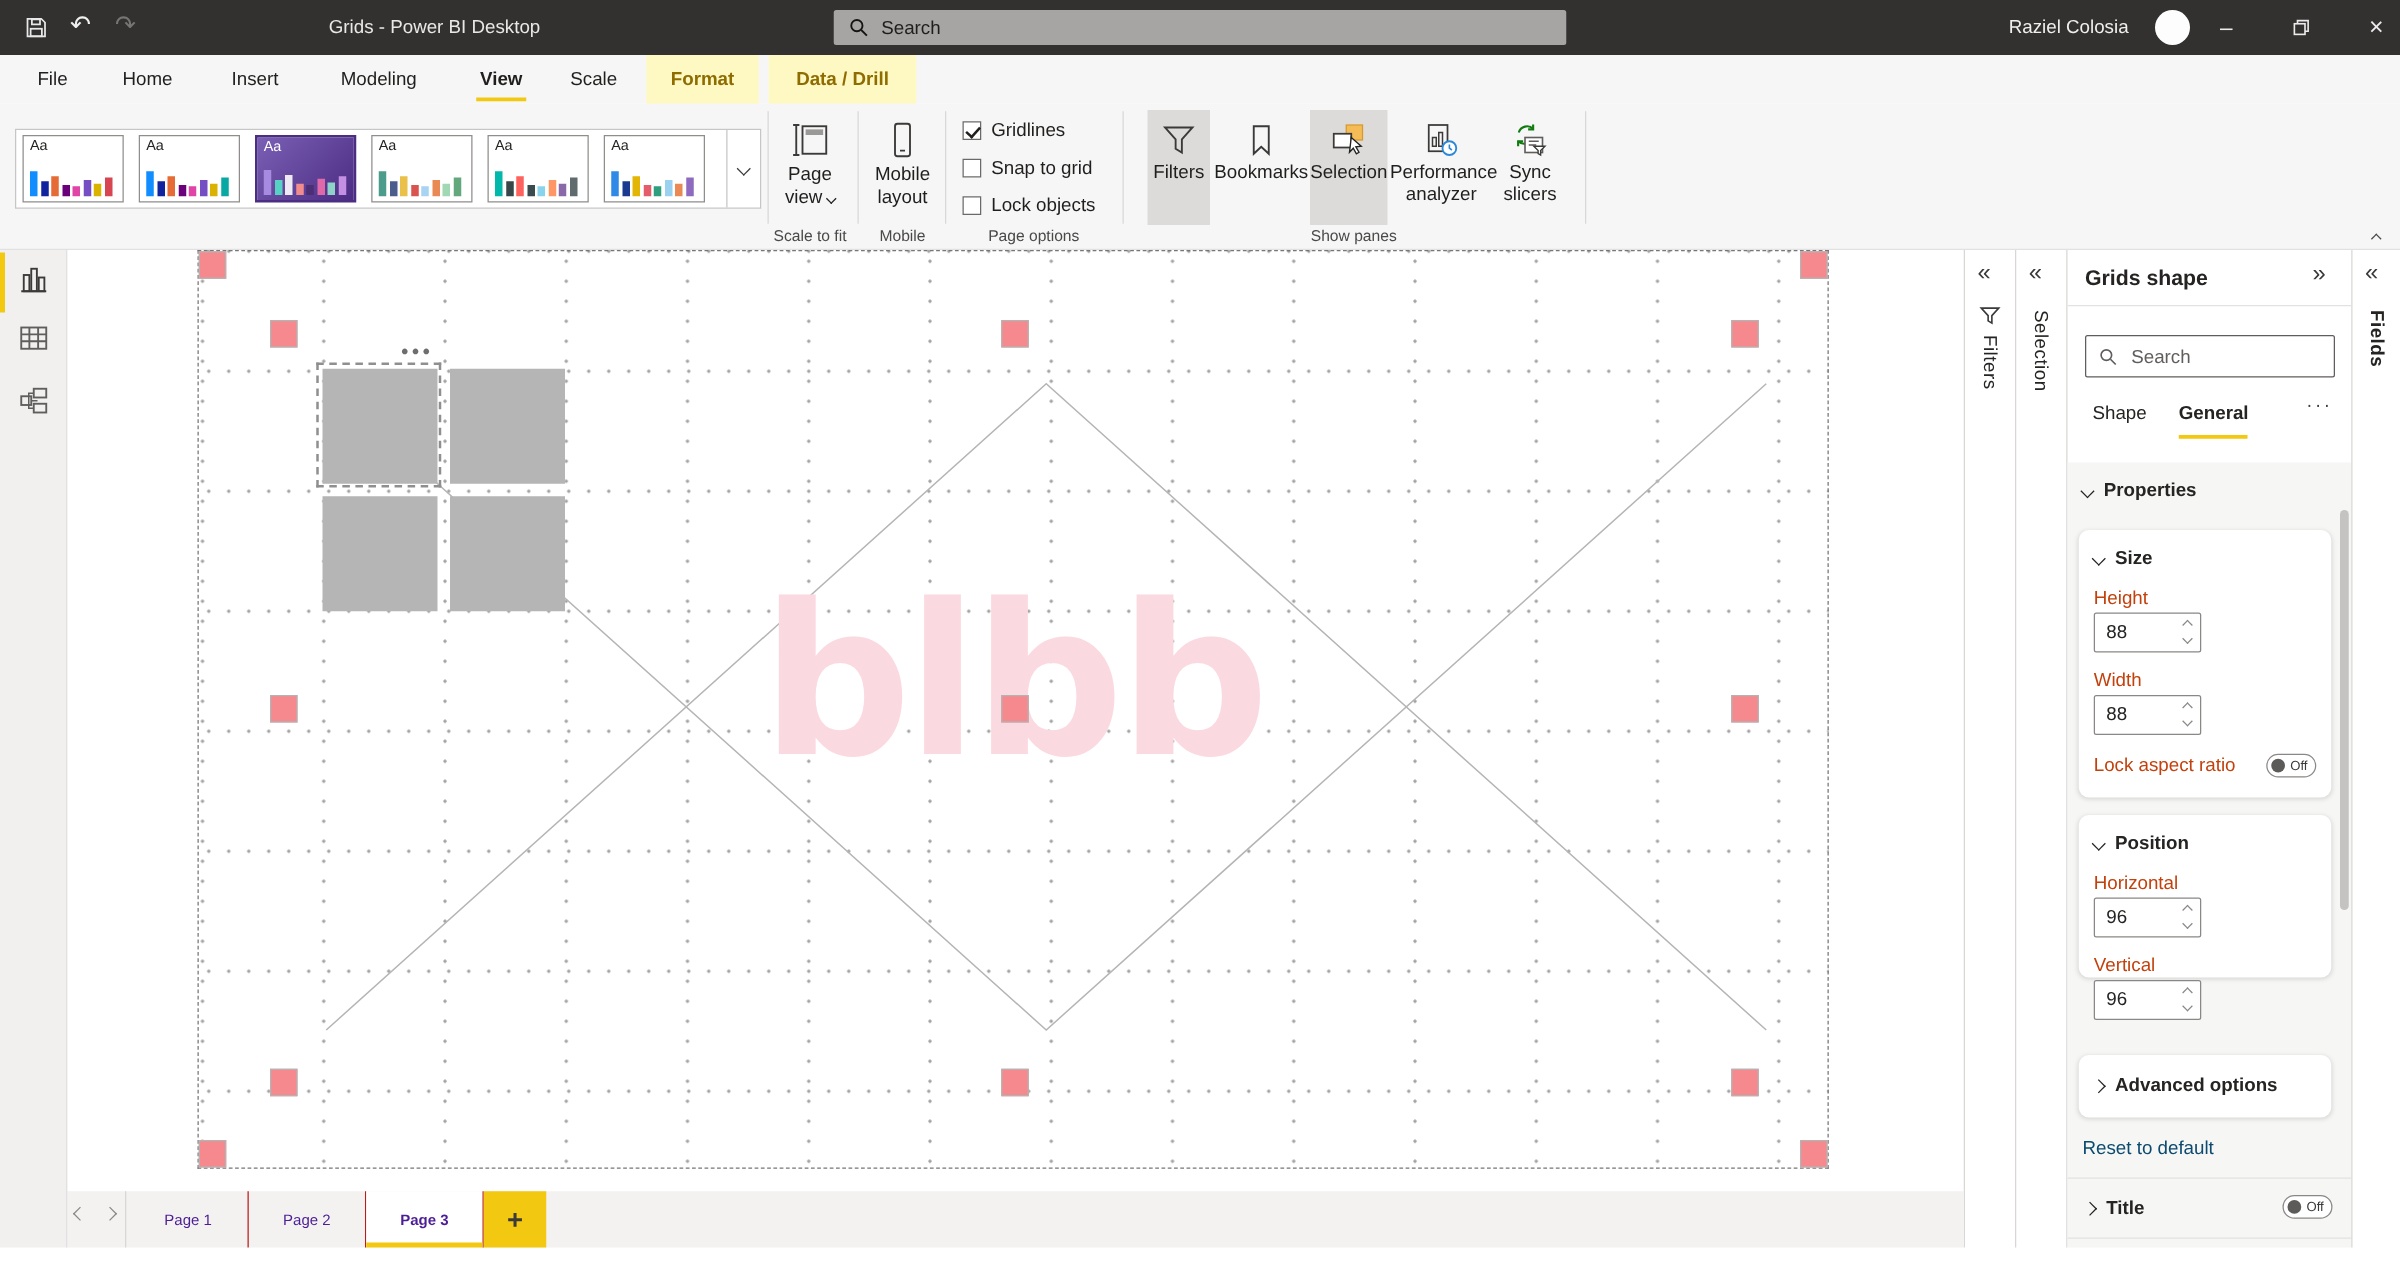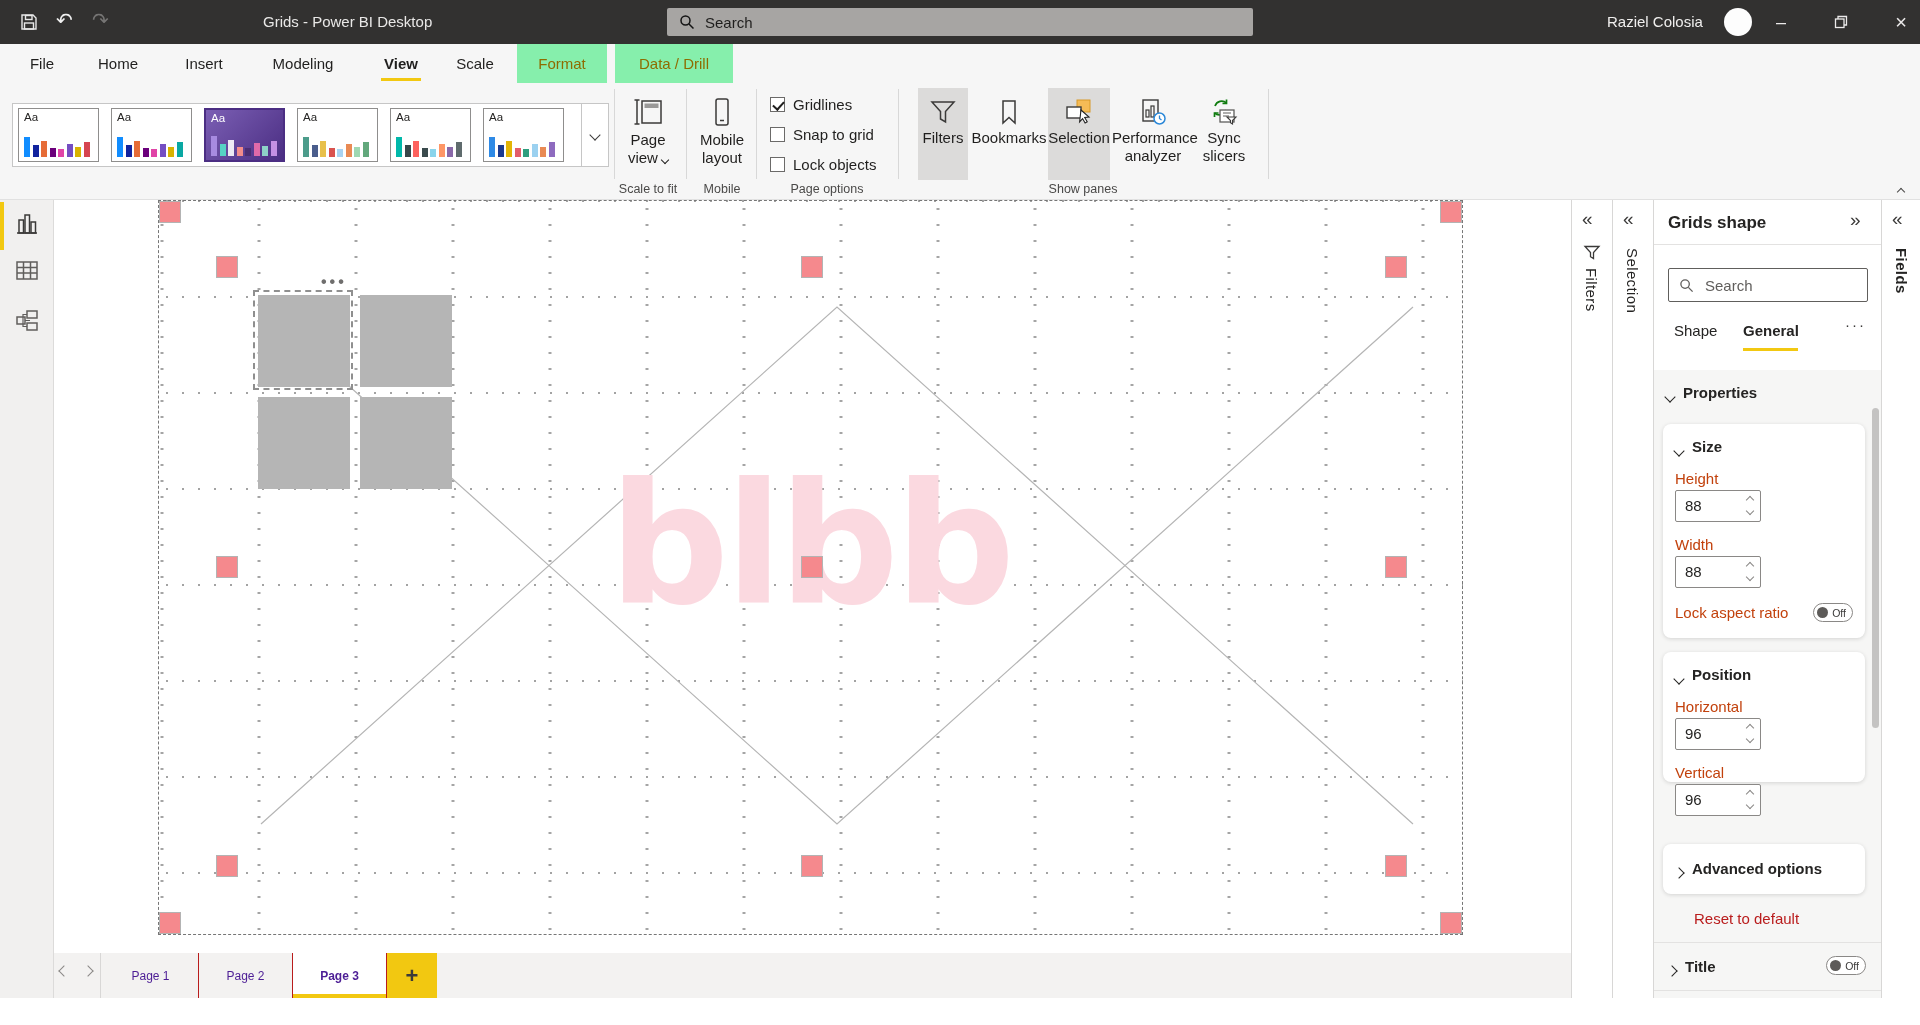--- a/index.html
+++ b/index.html
@@ -18,21 +18,21 @@
   .tb-search input::placeholder{color:#1f1e1d;opacity:1;}
   .tb-user{position:absolute;left:1607px;top:13px;font-size:15px;color:#f0efee;}
   .tb-avatar{position:absolute;left:1724px;top:8px;width:28px;height:28px;border-radius:50%;background:#fdfdfd;}
   .winbtn{position:absolute;top:0;width:46px;height:44px;display:flex;align-items:center;justify-content:center;color:#eceaea;font-size:18px;}
 
   
   .menubar{position:absolute;left:0;top:44px;width:1920px;height:39px;background:#f6f6f6;}
   .menu-item{position:absolute;top:0;height:39px;display:flex;align-items:center;justify-content:center;font-size:15px;color:#201f1e;}
   .menu-item.active{font-weight:700;}
   .menu-item.active::after{content:"";position:absolute;left:4px;right:4px;bottom:2px;height:3px;background:#F2C811;}
-  .menu-item.ctx{background:#86efac;color:#8E6C00;font-weight:400;}
+  .menu-item.ctx{background:#fef9c3;color:#8E6C00;font-weight:700;}
 
   
   .ribbon{position:absolute;left:0;top:83px;width:1920px;height:117px;background:#f6f6f6;border-bottom:1px solid #e1e1e1;box-sizing:border-box;}
   .rb-divider{position:absolute;top:6px;height:90px;width:1px;background:#d8d8d8;}
   .group-label{position:absolute;top:99px;font-size:12.5px;color:#4a4948;text-align:center;}
   .gallery{position:absolute;left:12px;top:20px;width:597px;height:64px;background:#fff;border:1px solid #c6c6c6;box-sizing:border-box;}
   .thumb{position:absolute;top:4px;width:81px;height:54px;background:#fff;border:1px solid #8f8e8d;box-sizing:border-box;}
   .thumb .aa{position:absolute;left:5px;top:2px;font-size:11.5px;color:#252423;}
   .thumb .bars{position:absolute;left:5px;right:5px;bottom:4px;height:22px;display:flex;align-items:flex-end;gap:2.5px;}
   .thumb .bars div{width:6px;}
@@ -87,30 +87,30 @@
   .fp-collapse{position:absolute;left:196px;top:9px;font-size:19px;color:#3b3a39;}
   .fp-hr{position:absolute;left:0;width:100%;height:1px;background:#e3e2e1;}
   .fp-search{position:absolute;left:14px;top:68px;width:200px;height:34px;border:1px solid #605e5c;border-radius:2px;display:flex;align-items:center;box-sizing:border-box;background:#fff;}
   .fp-search input{border:none;outline:none;background:transparent;font-family:inherit;font-size:15px;color:#3b3a39;width:150px;}
   .fp-search input::placeholder{color:#605e5c;opacity:1;}
   .fp-tab{position:absolute;top:122px;font-size:15px;color:#252423;}
   .fp-tab.active{font-weight:700;}
   .fp-tab-underline{position:absolute;top:148px;height:3px;background:#F2C811;}
   .fp-overflow{position:absolute;left:191px;top:116px;font-size:15px;letter-spacing:2px;color:#3b3a39;}
   .fp-content{position:absolute;left:0;top:170px;width:228px;height:628px;background:#f6f6f5;}
-  .sec-head{position:absolute;display:flex;align-items:flex-end;gap:9px;font-size:15px;font-weight:700;color:#252423;}
+  .sec-head{position:absolute;display:flex;align-items:center;gap:9px;font-size:15px;font-weight:700;color:#252423;}
   .card{position:absolute;left:9px;width:202px;background:#fff;border-radius:8px;box-shadow:0 1px 4px rgba(0,0,0,.14);box-sizing:border-box;}
   .fld-label{position:absolute;left:12px;font-size:15px;color:#c2410c;}
   .spin{position:absolute;left:12px;width:86px;height:32px;border:1px solid #8a8886;border-radius:2px;background:#fff;box-sizing:border-box;}
   .spin .val{position:absolute;left:9px;top:6px;font-size:15px;color:#252423;}
   .spin .arrows{position:absolute;right:7px;top:6px;display:flex;flex-direction:column;gap:5px;color:#8a8886;}
   .toggle{position:absolute;width:40px;height:19px;border:1px solid #8a8886;border-radius:10px;background:#fff;box-sizing:border-box;}
   .toggle .knob{position:absolute;left:3px;top:3px;width:11px;height:11px;border-radius:50%;background:#5d5b59;}
   .toggle .tlabel{position:absolute;right:6px;top:3px;font-size:10.5px;color:#3b3a39;}
-  .fp-reset{position:absolute;left:12px;font-size:15px;color:#b91c1c;margin-left:28px;}
+  .fp-reset{position:absolute;left:12px;font-size:15px;color:#0c4a6e;}
   .fp-scroll{position:absolute;right:2px;top:208px;width:7px;height:320px;border-radius:4px;background:#c4c3c2;}
 
   
   .pagebar{position:absolute;left:54px;top:953px;width:1517px;height:45px;background:#f3f2f1;}
   .pb-arrows{position:absolute;left:6px;top:14px;display:flex;gap:16px;color:#8a8886;}
   .pb-divider{position:absolute;left:46px;top:0;width:1px;height:45px;background:#d8d7d6;}
   .ptab{position:absolute;top:0;height:45px;display:flex;align-items:center;justify-content:center;font-size:12px;color:#4c1d95;border-right:1px solid #b91c1c;box-sizing:border-box;}
   .ptab.active{background:#fff;font-weight:700;}
   .ptab.active::after{content:"";position:absolute;left:0;right:0;bottom:0;height:4px;background:#F2C811;}
   .ptab.add{background:#F2C811;font-size:22px;font-weight:700;color:#3b3a39;border:none;}

